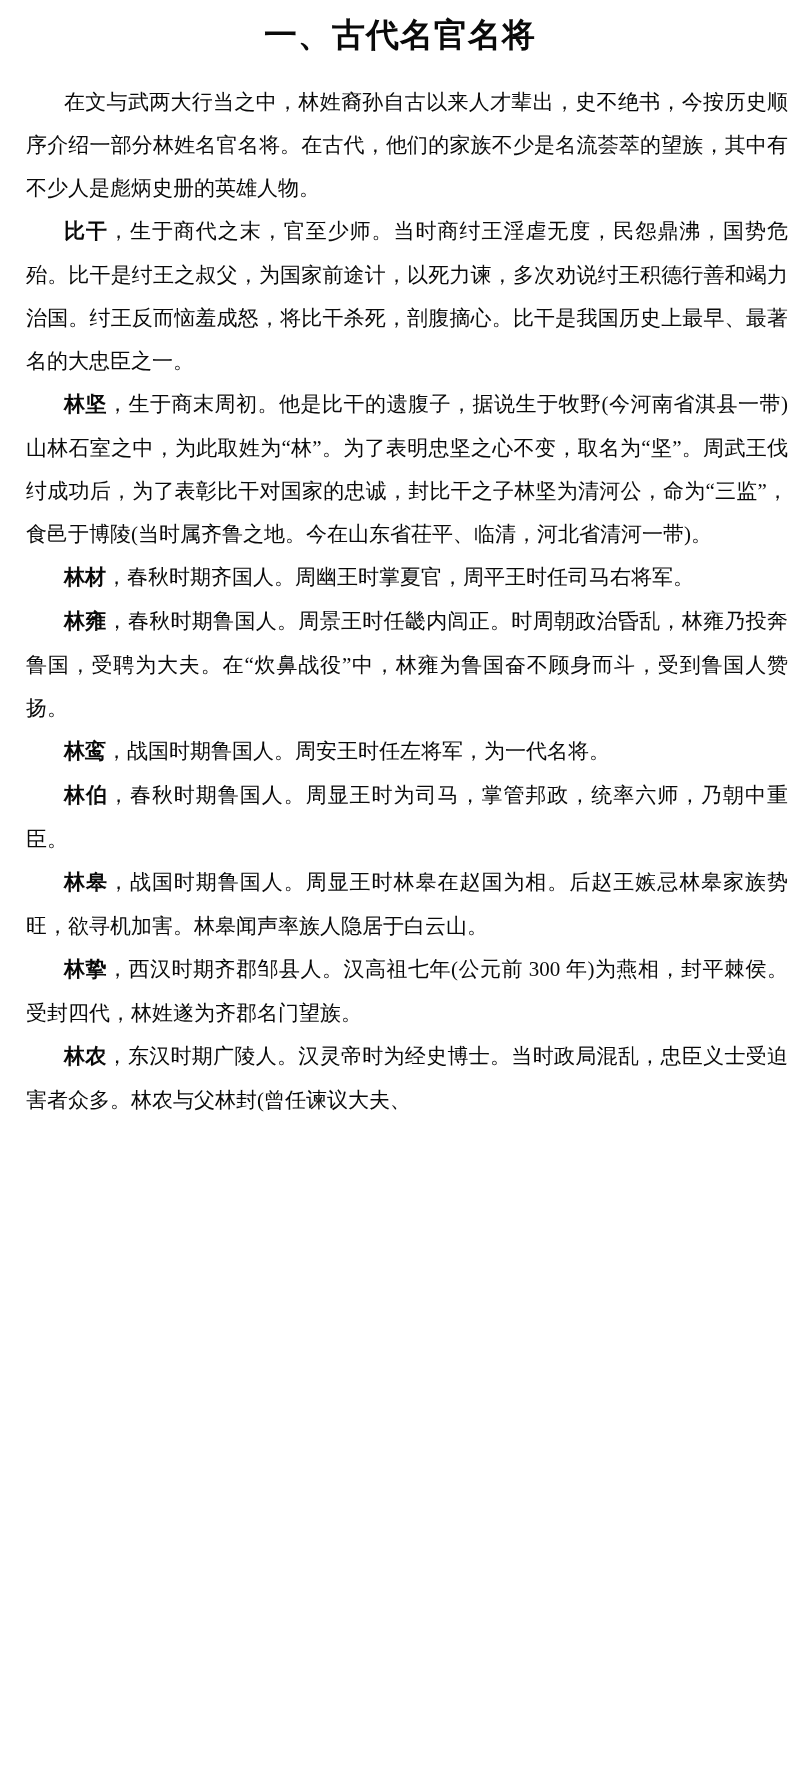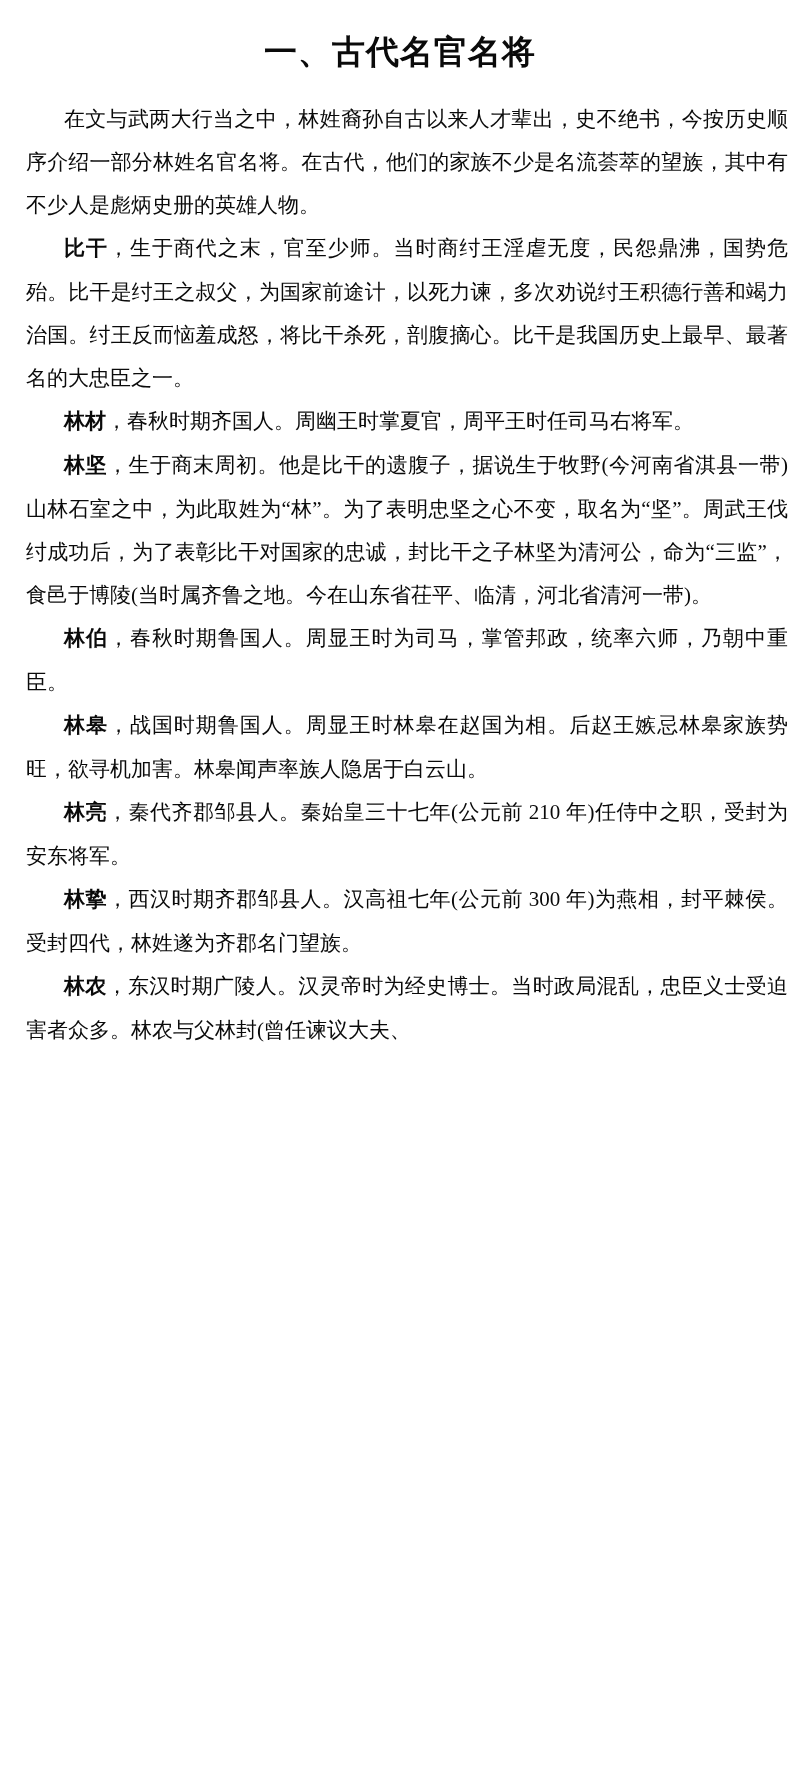--- a/index.html
+++ b/index.html
@@ -13,21 +13,21 @@
     height: 1772px;
     margin: 0 auto;
     background: #ffffff;
     color: #0a0a0a;
     font-family: "Liberation Serif", serif;
     overflow: hidden;
     box-sizing: border-box;
   }
   .title {
     margin: 0;
-    padding-top: 32px;
+    padding-top: 15px;
     text-align: center;
     font-size: 33px;
     line-height: 40px;
     font-weight: 600;
     letter-spacing: 1px;
   }
   .content {
     padding: 26px 12px 0 26px;
   }
   .content p {
@@ -48,31 +48,32 @@
 <body>
 
 <div class="page">
   <h1 class="title">一、古代名官名将</h1>
 
   <div class="content">
     <p><span>在文与武两大行当之中，林姓裔孙自古以来人才辈出，史不绝书，今按历史顺序介绍一部分林姓名官名将。在古代，他们的家族不少是名流荟萃的望族，其中有不少人是彪炳史册的英雄人物。</span></p>
 
     <p><span class="lead">比干</span><span>，生于商代之末，官至少师。当时商纣王淫虐无度，民怨鼎沸，国势危殆。比干是纣王之叔父，为国家前途计，以死力谏，多次劝说纣王积德行善和竭力治国。纣王反而恼羞成怒，将比干杀死，剖腹摘心。比干是我国历史上最早、最著名的大忠臣之一。</span></p>
 
+    <p><span class="lead">林坚</span><span>，生于商末周初。他是比干的遗腹子，据说生于牧野(今河南省淇县一带)山林石室之中，为此取姓为“林”。为了表明忠坚之心不变，取名为“坚”。周武王伐纣成功后，为了表彰比干对国家的忠诚，封比干之子林坚为清河公，命为“三监”，食邑于博陵(当时属齐鲁之地。今在山东省茌平、临清，河北省清河一带)。</span></p>
+
     <p><span class="lead">林材</span><span>，春秋时期齐国人。周幽王时掌夏官，周平王时任司马右将军。</span></p>
 
-    <p><span class="lead">林坚</span><span>，生于商末周初。他是比干的遗腹子，据说生于牧野(今河南省淇县一带)山林石室之中，为此取姓为“林”。为了表明忠坚之心不变，取名为“坚”。周武王伐纣成功后，为了表彰比干对国家的忠诚，封比干之子林坚为清河公，命为“三监”，食邑于博陵(当时属齐鲁之地。今在山东省茌平、临清，河北省清河一带)。</span></p>
+    <p><span class="lead">林雍</span><span>，春秋时期鲁国人。周景王时任畿内闾正。时周朝政治昏乱，林雍乃投奔鲁国，受聘为大夫。在“炊鼻战役”中，林雍为鲁国奋不顾身而斗，受到鲁国人赞扬。</span></p>
 
 
-
+    <p><span class="lead">林鸾</span><span>，战国时期鲁国人。周安王时任左将军，为一代名将。</span></p>
 
     <p><span class="lead">林伯</span><span>，春秋时期鲁国人。周显王时为司马，掌管邦政，统率六师，乃朝中重臣。</span></p>
 
     <p><span class="lead">林皋</span><span>，战国时期鲁国人。周显王时林皋在赵国为相。后赵王嫉忌林皋家族势旺，欲寻机加害。林皋闻声率族人隐居于白云山。</span></p>
 
-    <p><span class="lead">林亮</span><span>，秦代齐郡邹县人。秦始皇三十七年(公元前 210 年)任侍中之职，受封为安东将军。</span></p>
 
     <p><span class="lead">林挚</span><span>，西汉时期齐郡邹县人。汉高祖七年(公元前 300 年)为燕相，封平棘侯。受封四代，林姓遂为齐郡名门望族。</span></p>
 
 
     <p><span class="lead">林农</span><span>，东汉时期广陵人。汉灵帝时为经史博士。当时政局混乱，忠臣义士受迫害者众多。林农与父林封(曾任谏议大夫、</span></p>
   </div>
 </div>
 
 </body></html>

